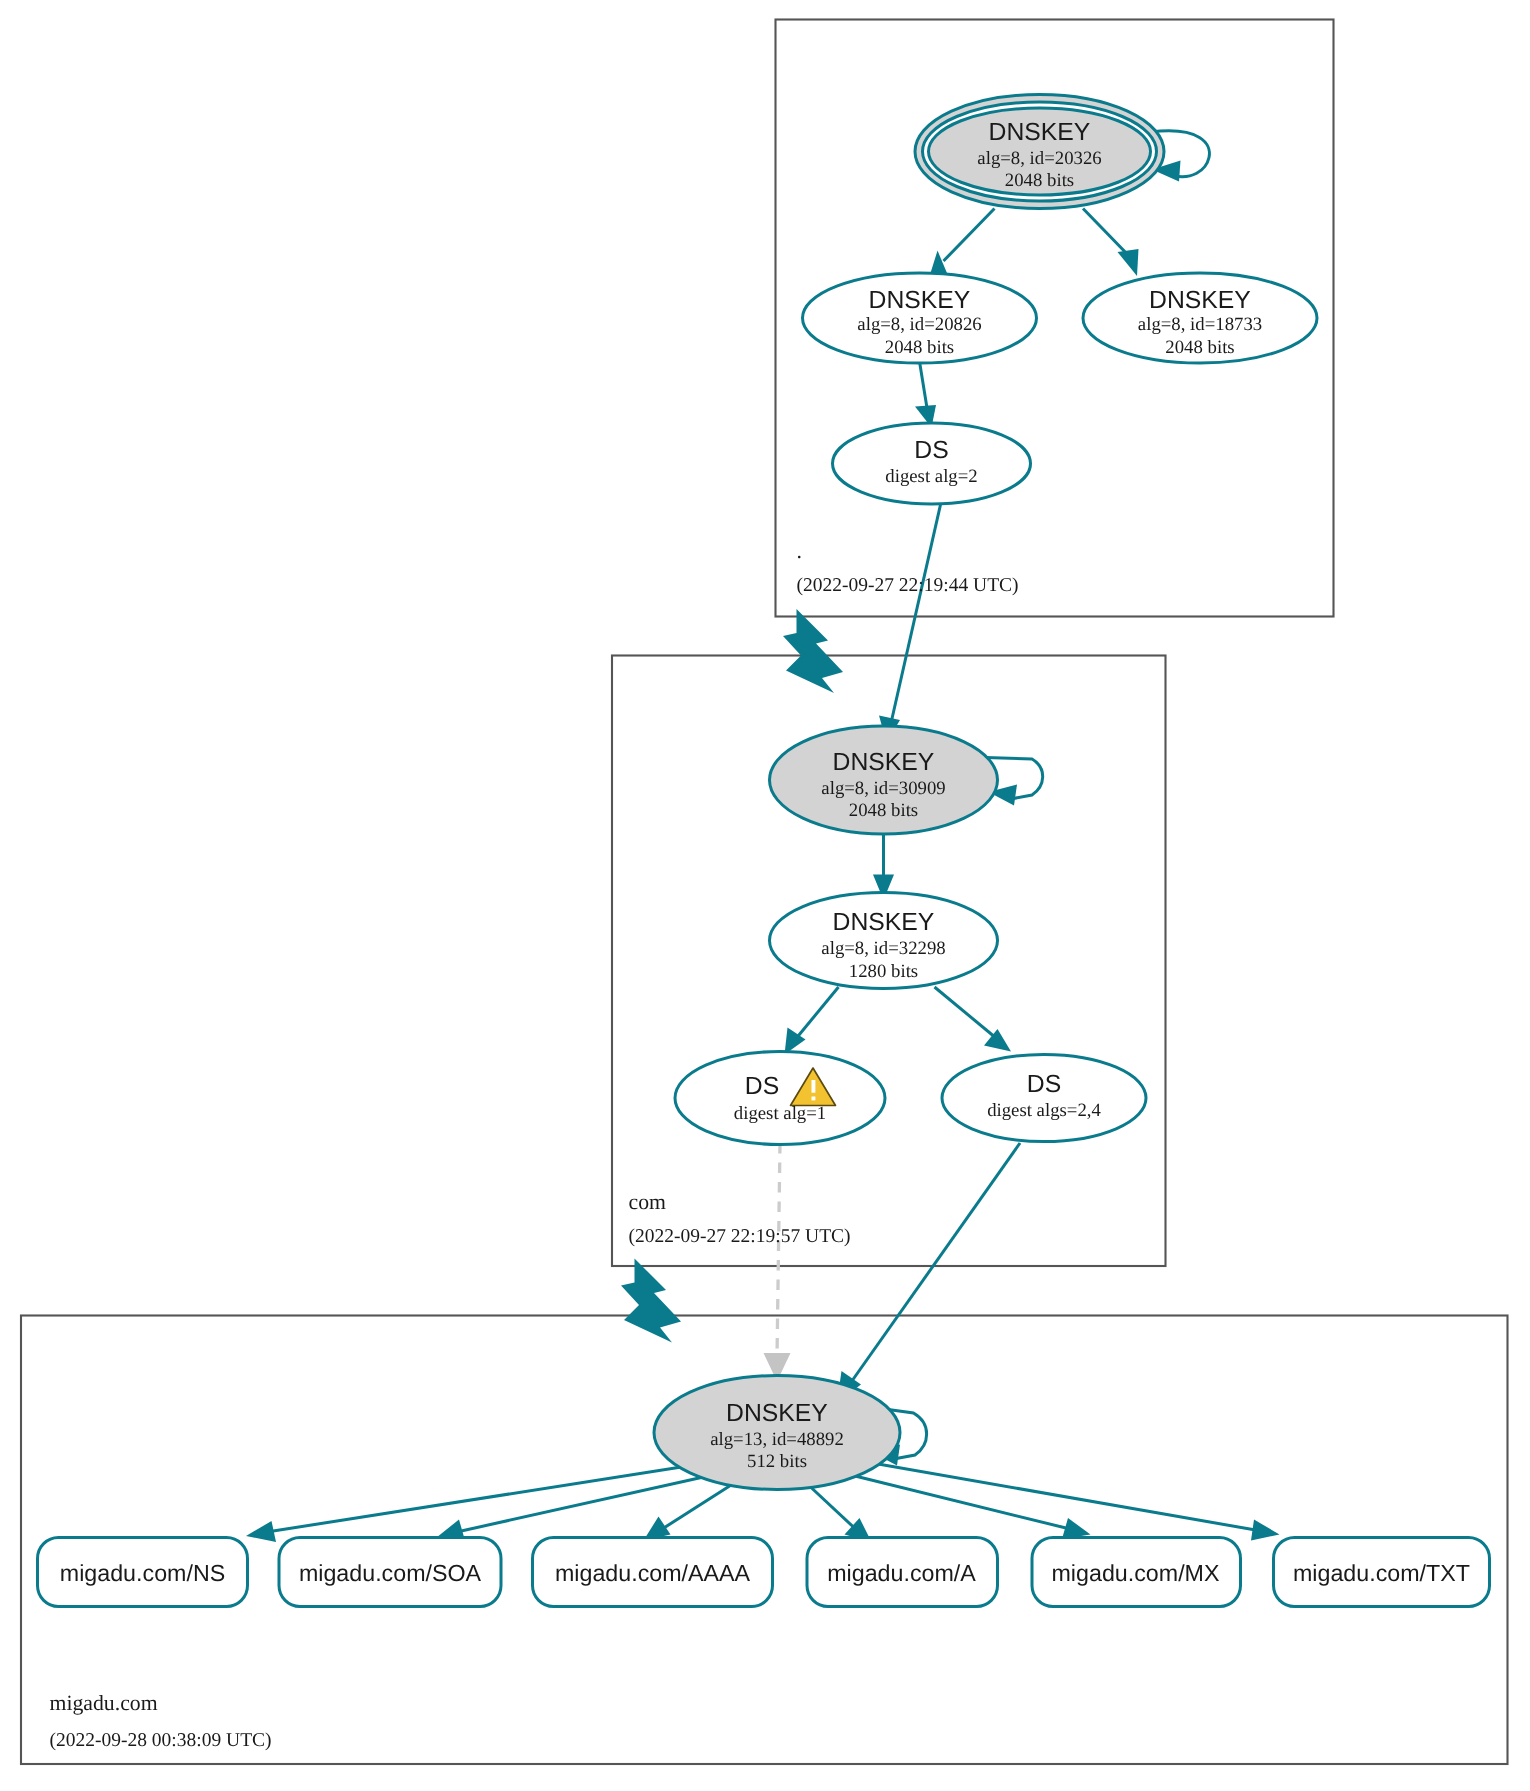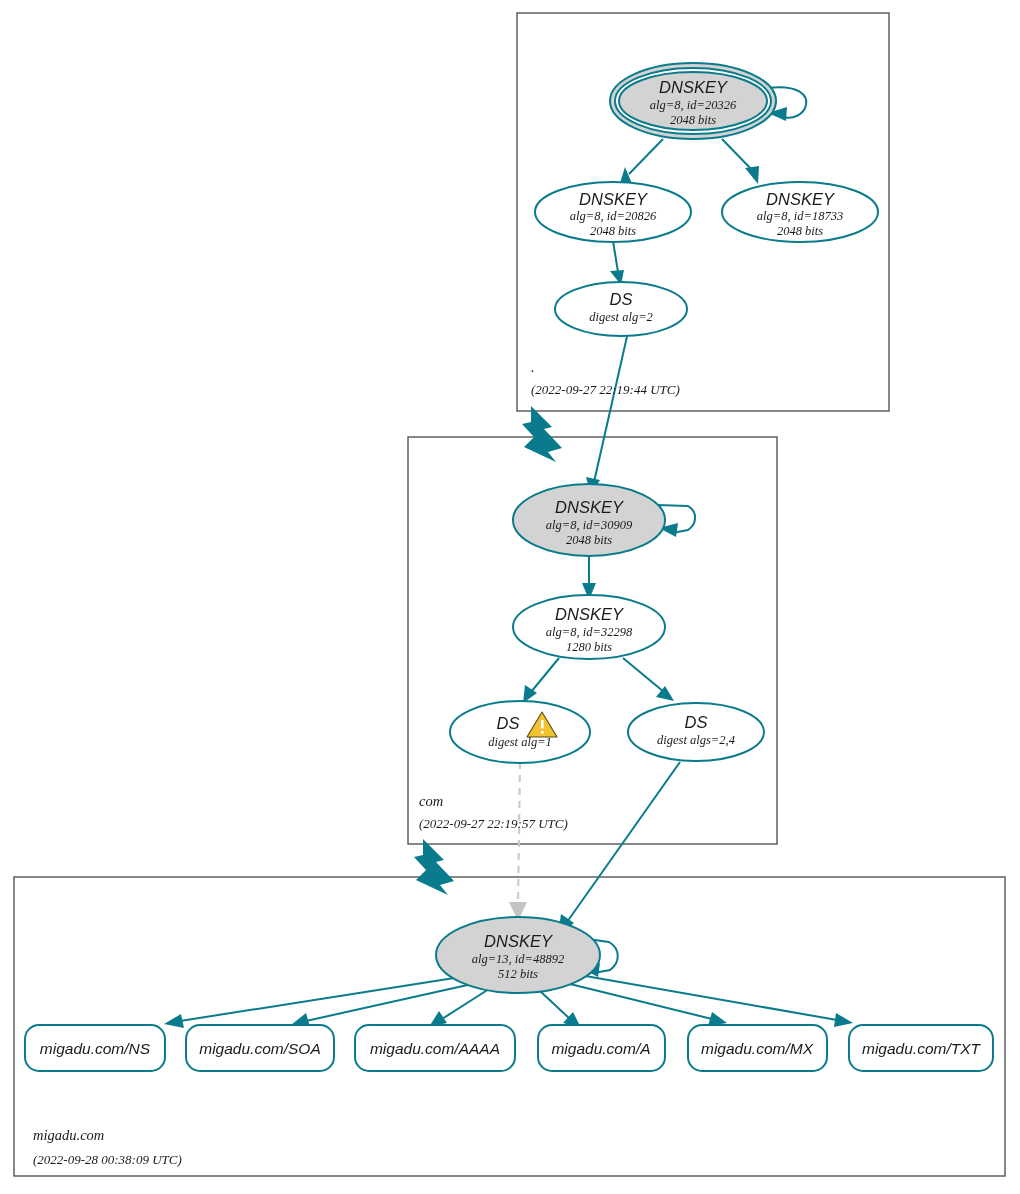--- a/index.html
+++ b/index.html
@@ -6,21 +6,20 @@
     margin: 0;
     padding: 0;
     background: #ffffff;
   }
   #dnssec-graph {
     position: relative;
     width: 1020px;
     height: 1194px;
     background: #ffffff;
     font-family: "Liberation Sans", sans-serif;
-    font-style: italic;
   }
   svg { display: block; }
   .zone-box {
     fill: none;
     stroke: #555555;
     stroke-width: 1.4;
   }
   .node-ellipse {
     stroke: #0a7b8c;
     stroke-width: 2;

